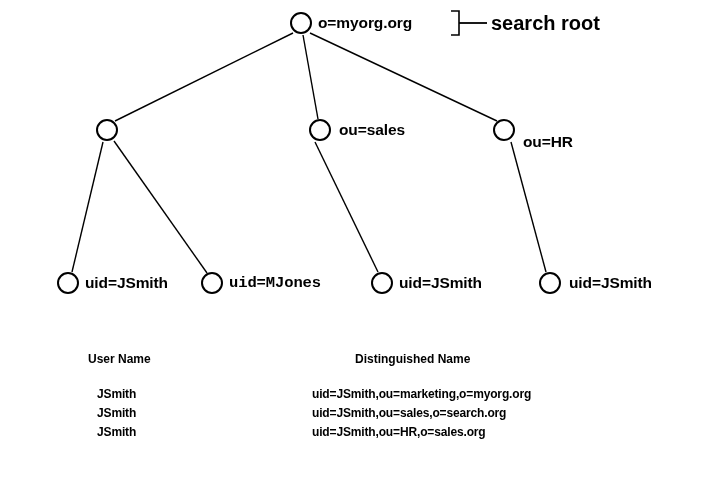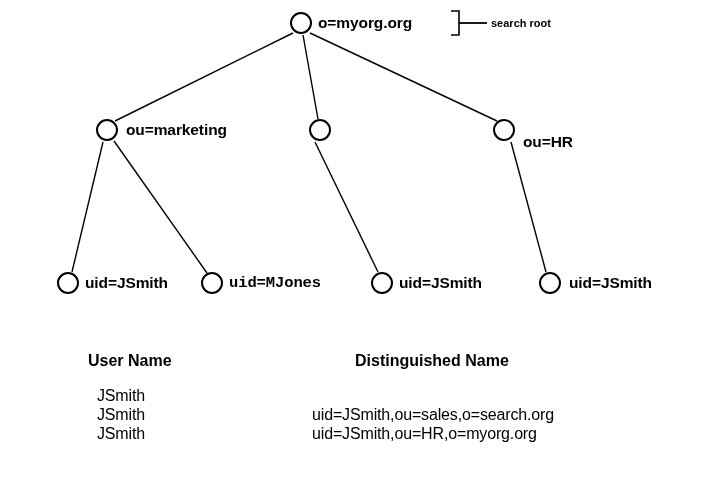--- a/index.html
+++ b/index.html
@@ -47,37 +47,37 @@
     font-weight: bold;
     font-size: 15.5px;
     line-height: 22px;
     white-space: nowrap;
     letter-spacing: -0.1px;
   }
 
   .annotation-label {
     position: absolute;
     font-weight: bold;
-    font-size: 11px;
+    font-size: 20px;
     line-height: 22px;
     white-space: nowrap;
   }
 
   
   .table-header {
     position: absolute;
     font-weight: bold;
-    font-size: 16px;
+    font-size: 12px;
     white-space: nowrap;
   }
 
   .table-cell {
     position: absolute;
-    font-weight: normal;
-    font-size: 16px;
+    font-weight: bold;
+    font-size: 12px;
     white-space: nowrap;
     letter-spacing: -0.15px;
   }
 </style>
 </head>
 <body>
 
 <div id="diagram-root">
 
   <svg class="edge-layer" width="721" height="479" viewBox="0 0 721 479">
@@ -98,43 +98,44 @@
 
     <path d="M 451 11 L 459 11 L 459 35 L 451 35" fill="none" stroke="#000000" stroke-width="1.6"></path>
     <line x1="459" y1="23" x2="487" y2="23" stroke="#000000" stroke-width="1.8"></line>
   </svg>
 
   <div class="node" style="left:290px; top:12px;"></div>
   <div class="node-label" style="left:318px; top:12px;">o=myorg.org</div>
   <div class="annotation-label" style="left:491px; top:12px;">search root</div>
 
   <div class="node" style="left:96px; top:119px;"></div>
-  <div class="node-label" style="left:126px; top:119px;">ou=marketing</div>
 
   <div class="node" style="left:309px; top:119px;"></div>
+  <div class="node-label" style="left:339px; top:119px;">ou=sales</div>
 
   <div class="node" style="left:493px; top:119px;"></div>
   <div class="node-label" style="left:523px; top:131px;">ou=HR</div>
 
   <div class="node" style="left:57px; top:272px;"></div>
   <div class="node-label" style="left:85px; top:272px;">uid=JSmith</div>
 
   <div class="node" style="left:201px; top:272px;"></div>
   <div class="node-label" style="left:229px; top:272px;font-family:Liberation Mono, monospace;">uid=MJones</div>
 
   <div class="node" style="left:371px; top:272px;"></div>
   <div class="node-label" style="left:399px; top:272px;">uid=JSmith</div>
 
   <div class="node" style="left:539px; top:272px;"></div>
   <div class="node-label" style="left:569px; top:272px;">uid=JSmith</div>
 
   <div class="table-header" style="left:88px; top:352px;">User Name</div>
   <div class="table-header" style="left:355px; top:352px;">Distinguished Name</div>
 
   <div class="table-cell" style="left:97px; top:387px;">JSmith</div>
+  <div class="table-cell" style="left:312px; top:387px;">uid=JSmith,ou=marketing,o=myorg.org</div>
 
   <div class="table-cell" style="left:97px; top:406px;">JSmith</div>
   <div class="table-cell" style="left:312px; top:406px;">uid=JSmith,ou=sales,o=search.org</div>
 
   <div class="table-cell" style="left:97px; top:425px;">JSmith</div>
-  <div class="table-cell" style="left:312px; top:425px;">uid=JSmith,ou=HR,o=myorg.org</div>
+  <div class="table-cell" style="left:312px; top:425px;">uid=JSmith,ou=HR,o=sales.org</div>
 
 </div>
 
 </body></html>

